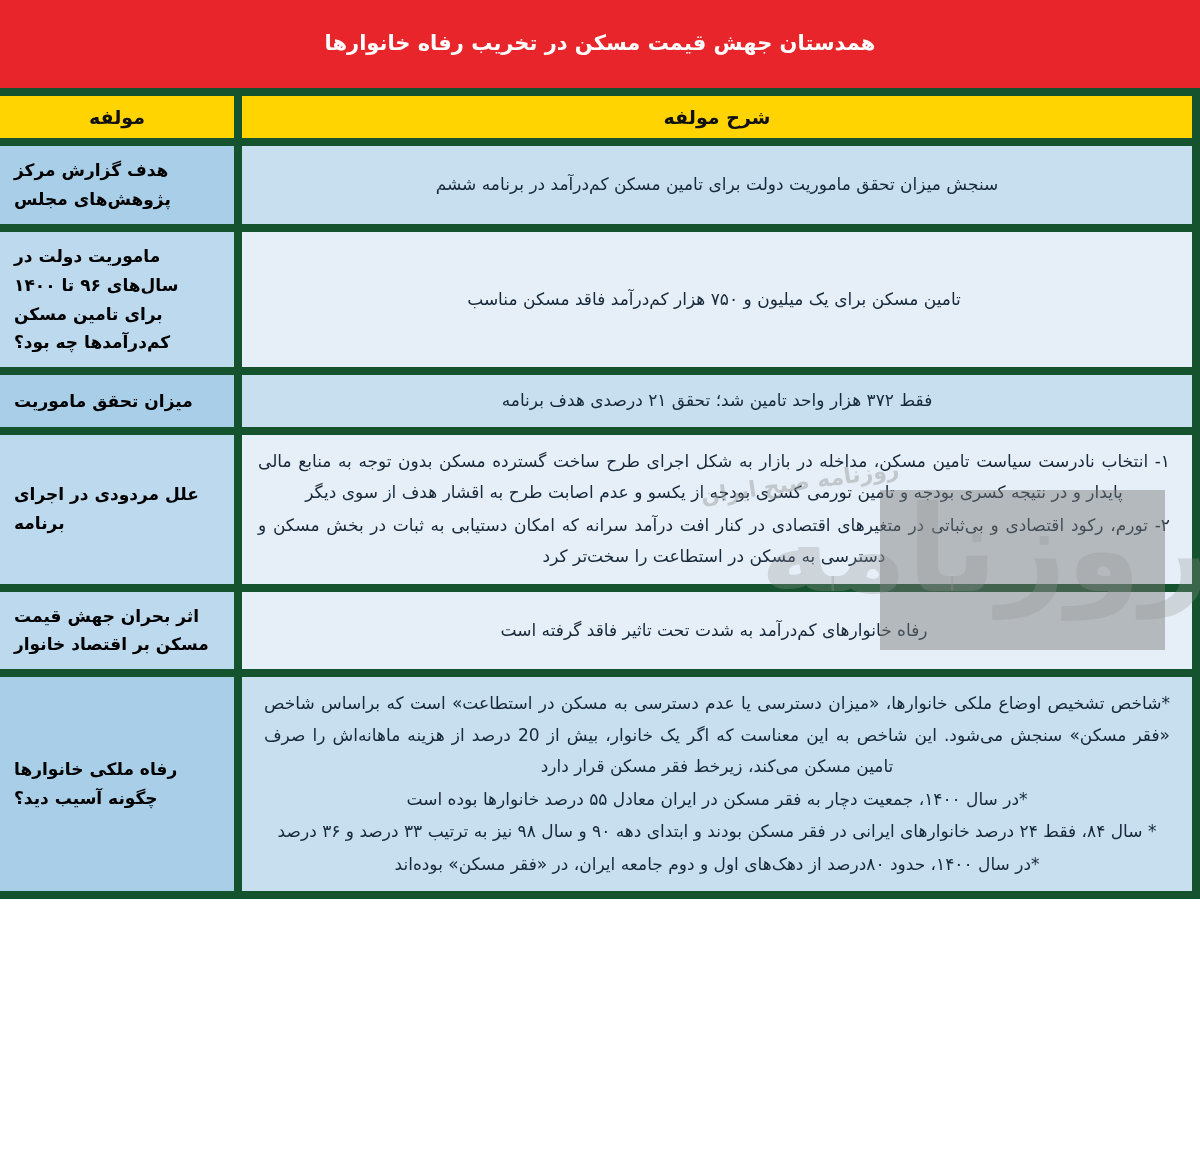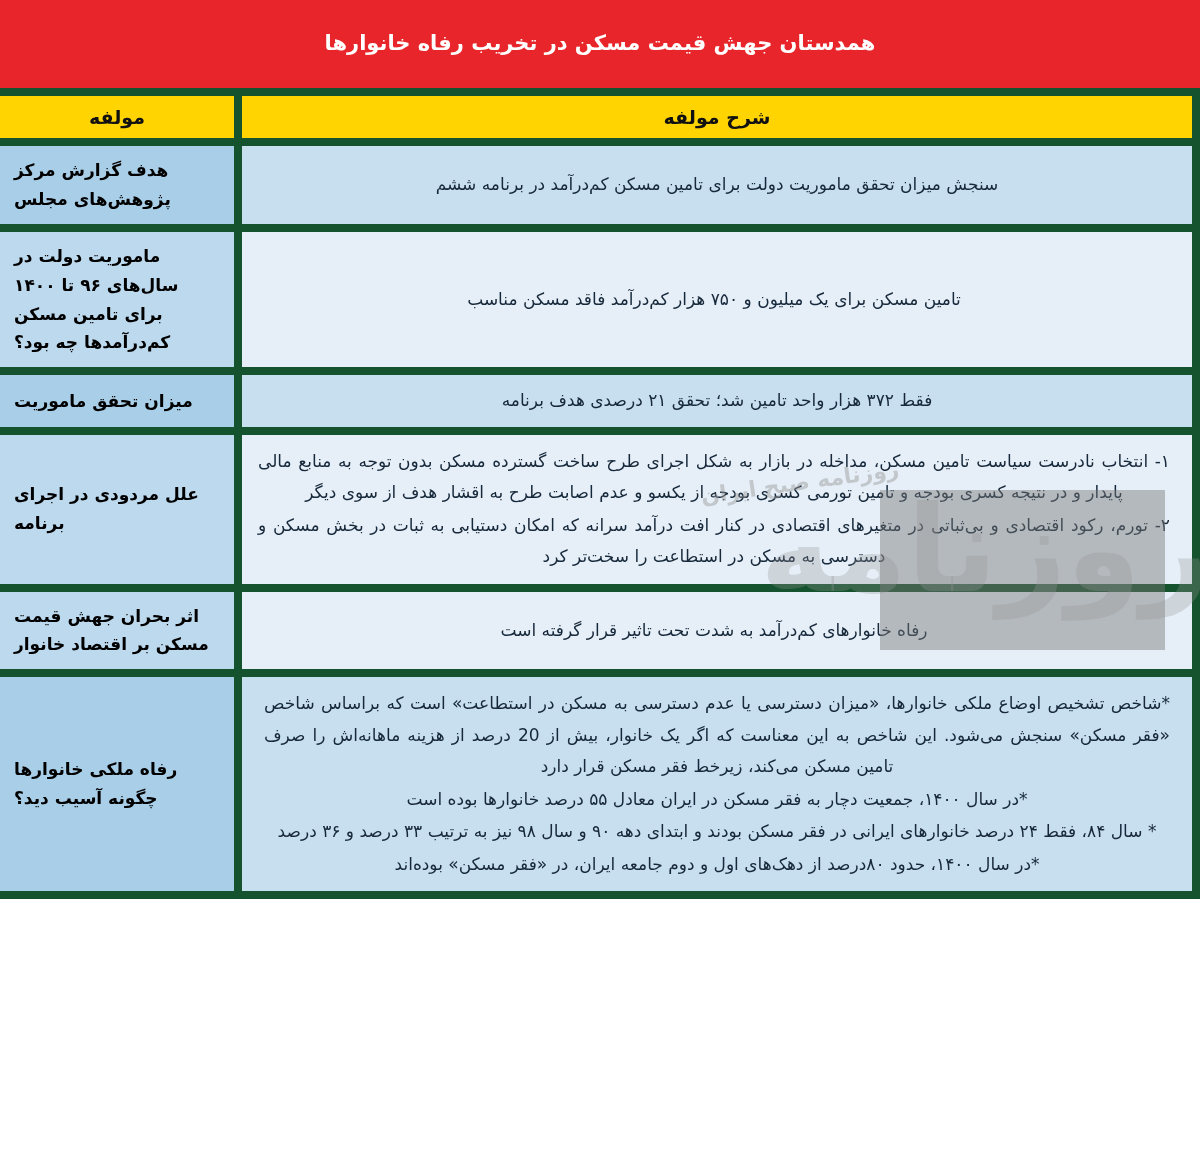--- a/index.html
+++ b/index.html
@@ -158,21 +158,21 @@
         <td class="desc-cell justify bullets">
           <span class="line">۱- انتخاب نادرست سیاست تامین مسکن، مداخله در بازار به شکل اجرای طرح ساخت گسترده مسکن بدون توجه به منابع مالی پایدار و در نتیجه کسری بودجه و تامین تورمی کسری بودجه از یکسو و عدم اصابت طرح به اقشار هدف از سوی دیگر</span>
           <span class="line">۲- تورم، رکود اقتصادی و بی‌ثباتی در متغیرهای اقتصادی در کنار افت درآمد سرانه که امکان دستیابی به ثبات در بخش مسکن و دسترسی به مسکن در استطاعت را سخت‌تر کرد</span>
         </td>
         <td class="label-cell">علل مردودی در اجرای برنامه</td>
       </tr>
 
 
       <tr class="tone-b">
         <td class="desc-cell">
-          <span class="line">رفاه خانوارهای کم‌درآمد به شدت تحت تاثیر قرار گرفته است</span>
+          <span class="line">رفاه خانوارهای کم‌درآمد به شدت تحت تاثیر فاقد گرفته است</span>
         </td>
         <td class="label-cell">اثر بحران جهش قیمت مسکن بر اقتصاد خانوار</td>
       </tr>
 
       <tr class="tone-a">
         <td class="desc-cell justify bullets">
           <span class="line">*شاخص تشخیص اوضاع ملکی خانوارها، «میزان دسترسی یا عدم دسترسی به مسکن در استطاعت» است که براساس شاخص «فقر مسکن» سنجش می‌شود. این شاخص به این معناست که اگر یک خانوار، بیش از 20 درصد از هزینه ماهانه‌اش را صرف تامین مسکن می‌کند، زیرخط فقر مسکن قرار دارد</span>
           <span class="line">*در سال ۱۴۰۰، جمعیت دچار به فقر مسکن در ایران معادل ۵۵ درصد خانوارها بوده است</span>
           <span class="line">* سال ۸۴، فقط ۲۴ درصد خانوارهای ایرانی در فقر مسکن بودند و ابتدای دهه ۹۰ و سال ۹۸ نیز به ترتیب ۳۳ درصد و ۳۶ درصد</span>
           <span class="line">*در سال ۱۴۰۰، حدود ۸۰درصد از دهک‌های اول و دوم جامعه ایران، در «فقر مسکن» بوده‌اند</span>

